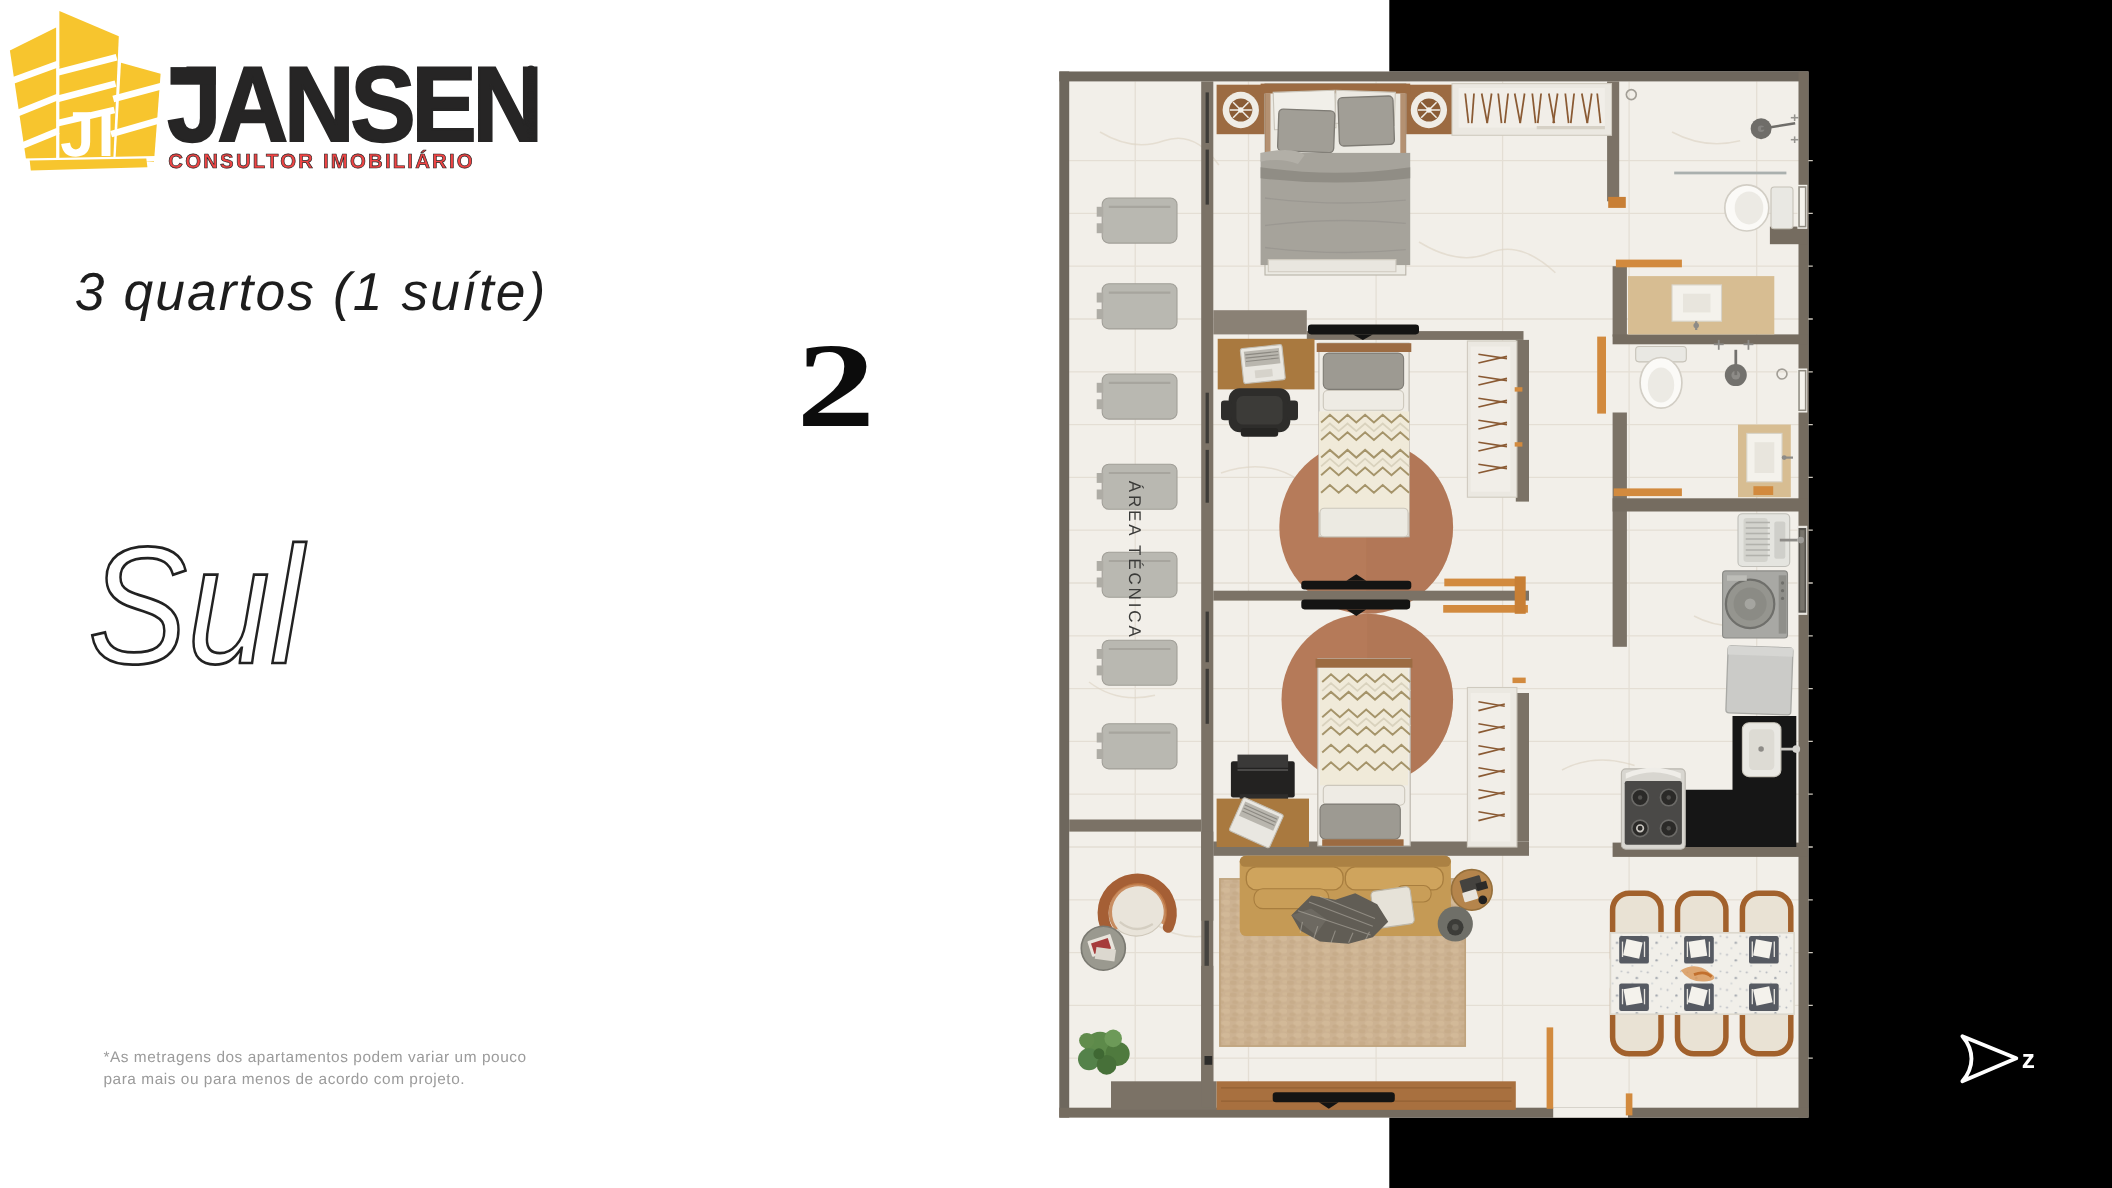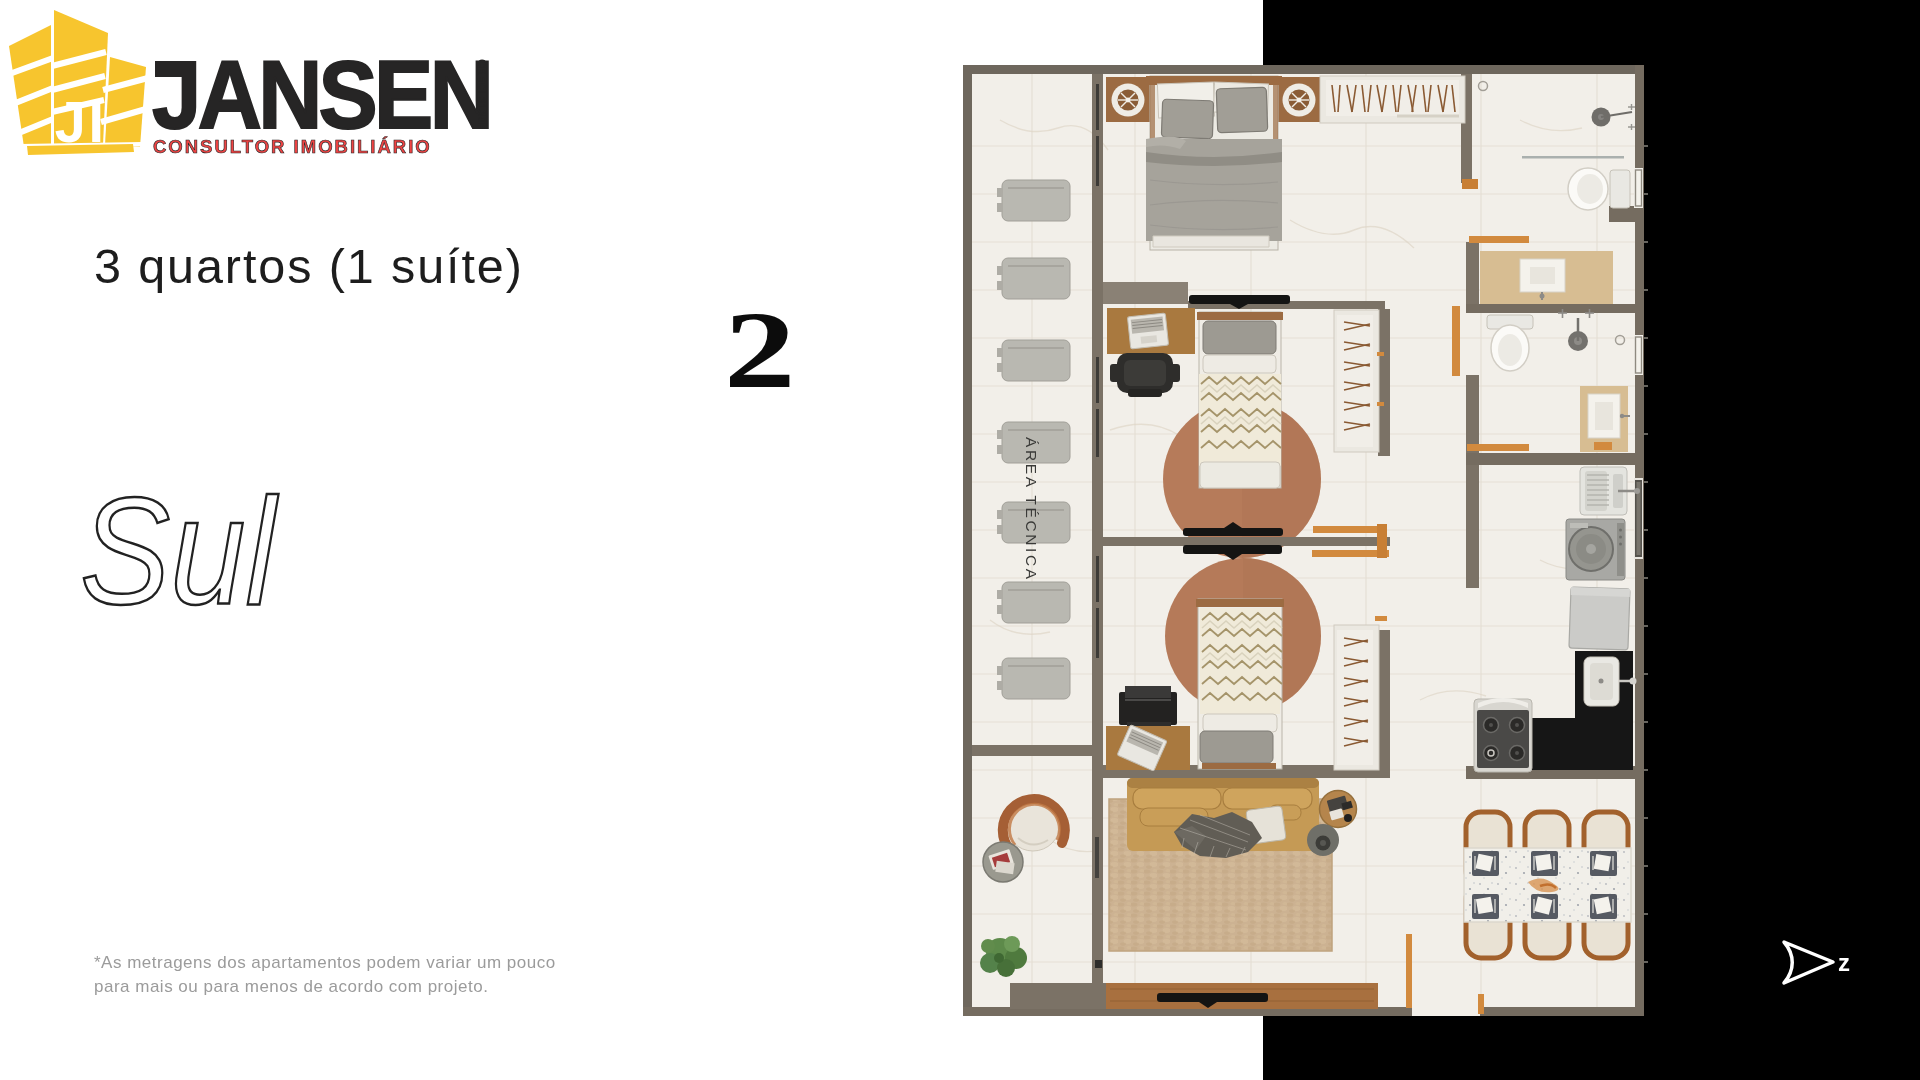--- a/index.html
+++ b/index.html
@@ -738,26 +738,26 @@
   </g>
 </svg>
 
 <div class="abs" style="left:152px;top:39px;width:400px;font-weight:bold;font-size:97px;color:#262525;letter-spacing:-4px;transform:scaleX(.915);transform-origin:left top;-webkit-text-stroke:2px #262525;">JANSEN</div>
 <div class="abs" style="left:155px;top:61px;width:41px;height:16px;background:#262525;"></div>
 
 <div class="abs" style="left:488px;top:59px;font-size:10.5px;font-weight:bold;color:#262525;transform:rotate(90deg);transform-origin:left top;letter-spacing:.5px;">CRECI 3130F</div>
 
 <div class="abs" style="left:153px;top:136px;font-weight:bold;font-size:18.5px;color:#ef4444;letter-spacing:2.0px;-webkit-text-stroke:.6px #262525;">CONSULTOR IMOBILIÁRIO</div>
 
-<div class="abs" style="left:94px;top:238px;font-size:48.5px;color:#1d1d1d;letter-spacing:1.9px;">3 quartos (1 suíte)</div>
+<div class="abs" style="left:68px;top:238px;font-style:italic;font-size:48.5px;color:#1d1d1d;letter-spacing:1.9px;">3 quartos (1 suíte)</div>
 
 <div class="abs" style="left:724px;top:306px;font-family:'Liberation Serif',serif;font-weight:bold;font-size:110px;color:#0c0c0c;line-height:.8;transform:scaleX(1.3);transform-origin:left top;">2</div>
 
 <div class="abs" style="left:80px;top:464px;font-style:italic;font-size:152px;color:#ffffff;-webkit-text-stroke:2.5px #222;letter-spacing:0px;transform:scaleX(.89);transform-origin:left top;">Sul</div>
 
-<div class="abs" style="left:94px;top:951px;font-size:17px;line-height:1.42;color:#9b9b9b;letter-spacing:.5px;">*As metragens dos apartamentos podem variar um pouco<br>para mais ou para menos de acordo com projeto.</div>
+<div class="abs" style="left:94px;top:951px;font-size:14px;line-height:1.42;color:#9b9b9b;letter-spacing:.5px;">*As metragens dos apartamentos podem variar um pouco<br>para mais ou para menos de acordo com projeto.</div>
 
 <svg class="abs" style="left:1770px;top:930px" width="110" height="70" viewBox="0 0 110 70">
   <path d="M14,12 L63,32 L14,53 C25,40 25,25 14,12 Z" fill="#000" stroke="#fff" stroke-width="3.5" stroke-linejoin="round"></path>
   <text x="68" y="41" font-size="24" font-weight="bold" fill="#fff">z</text>
 </svg>
 
 </div>
 
 </body></html>

